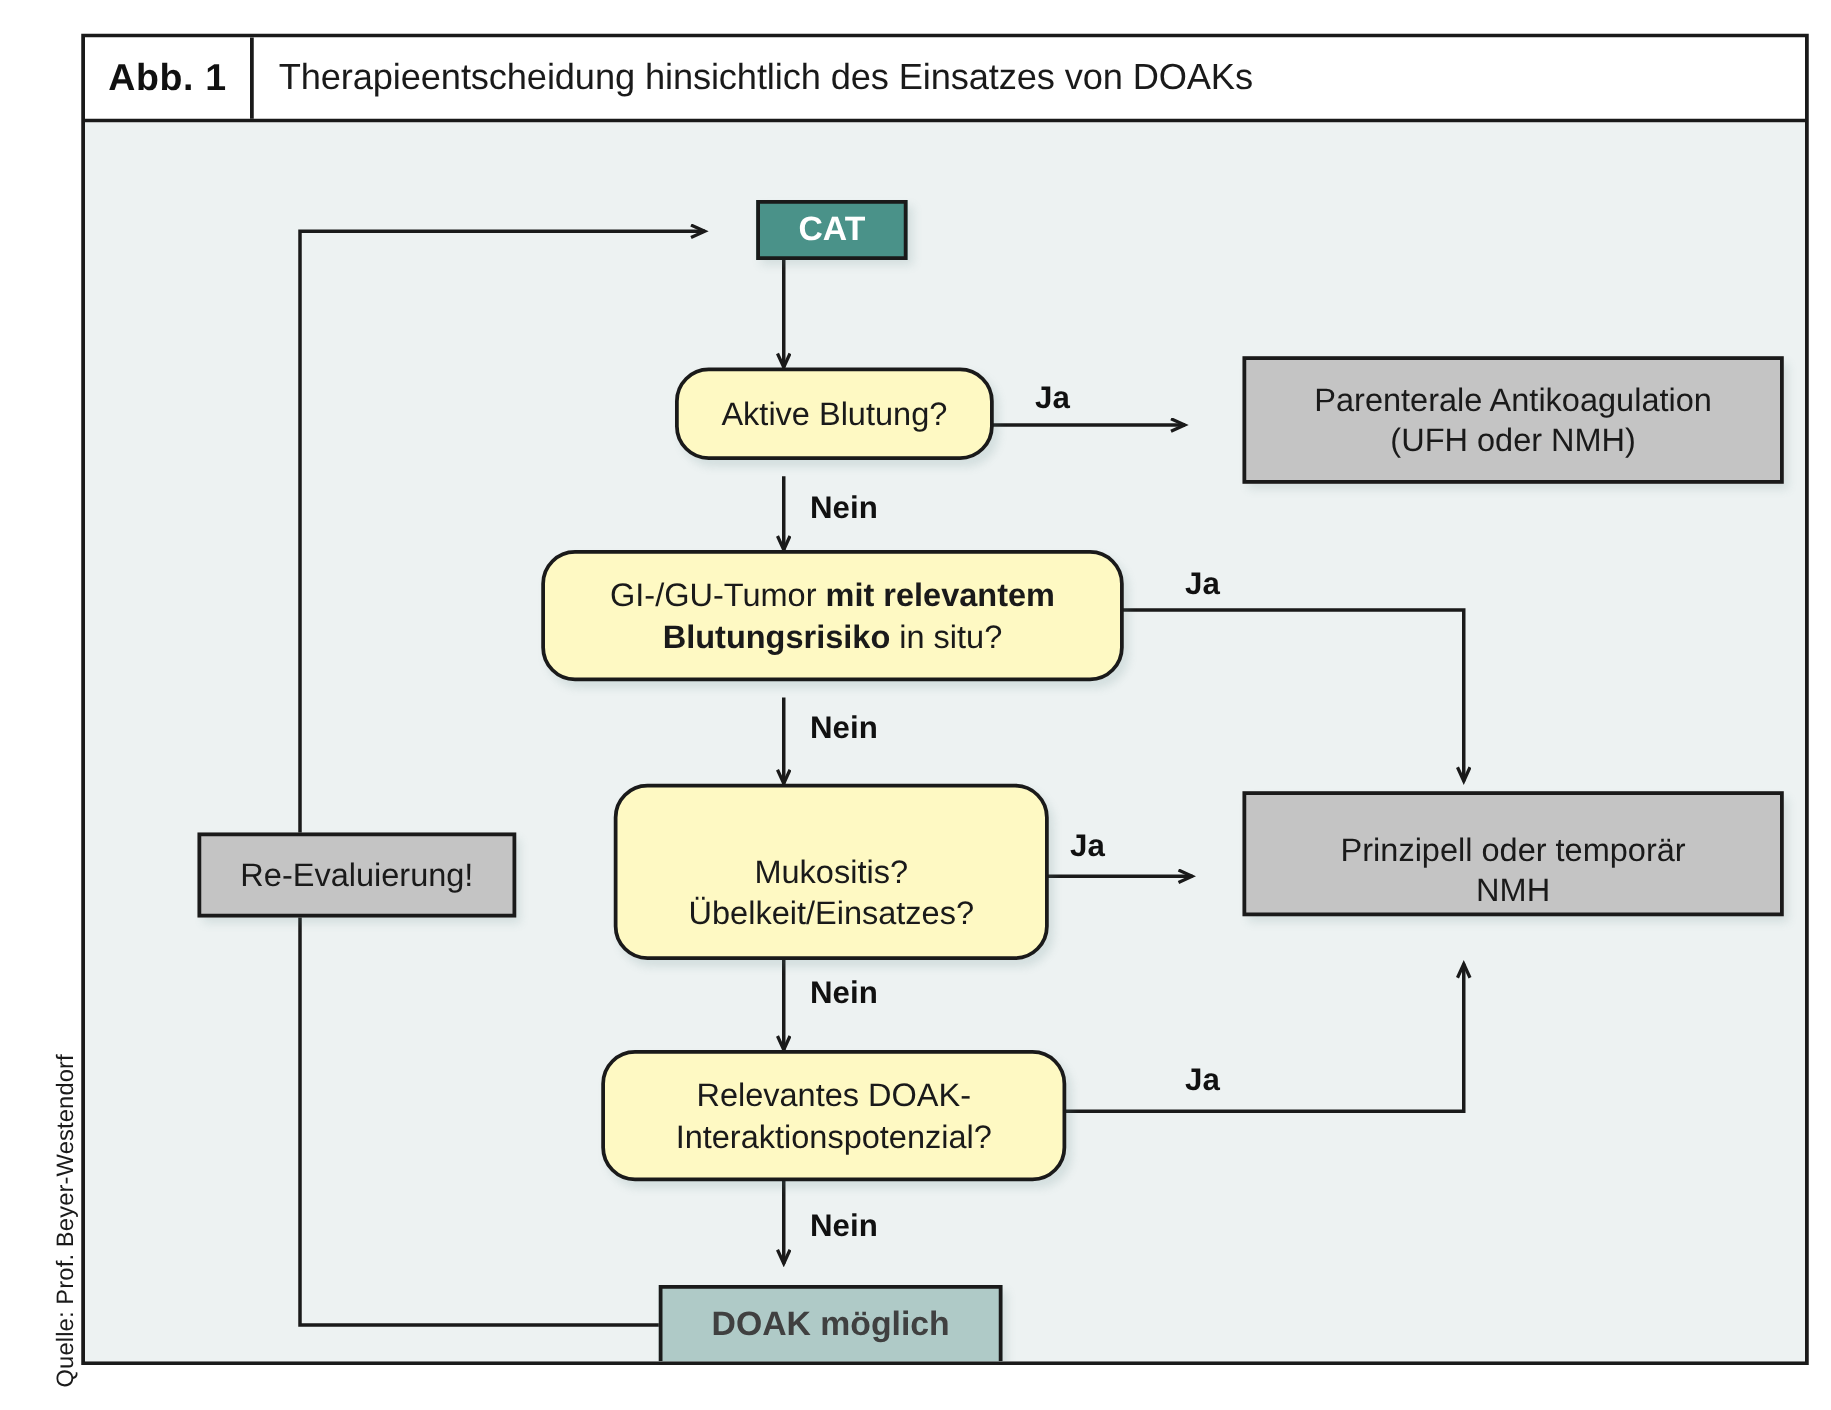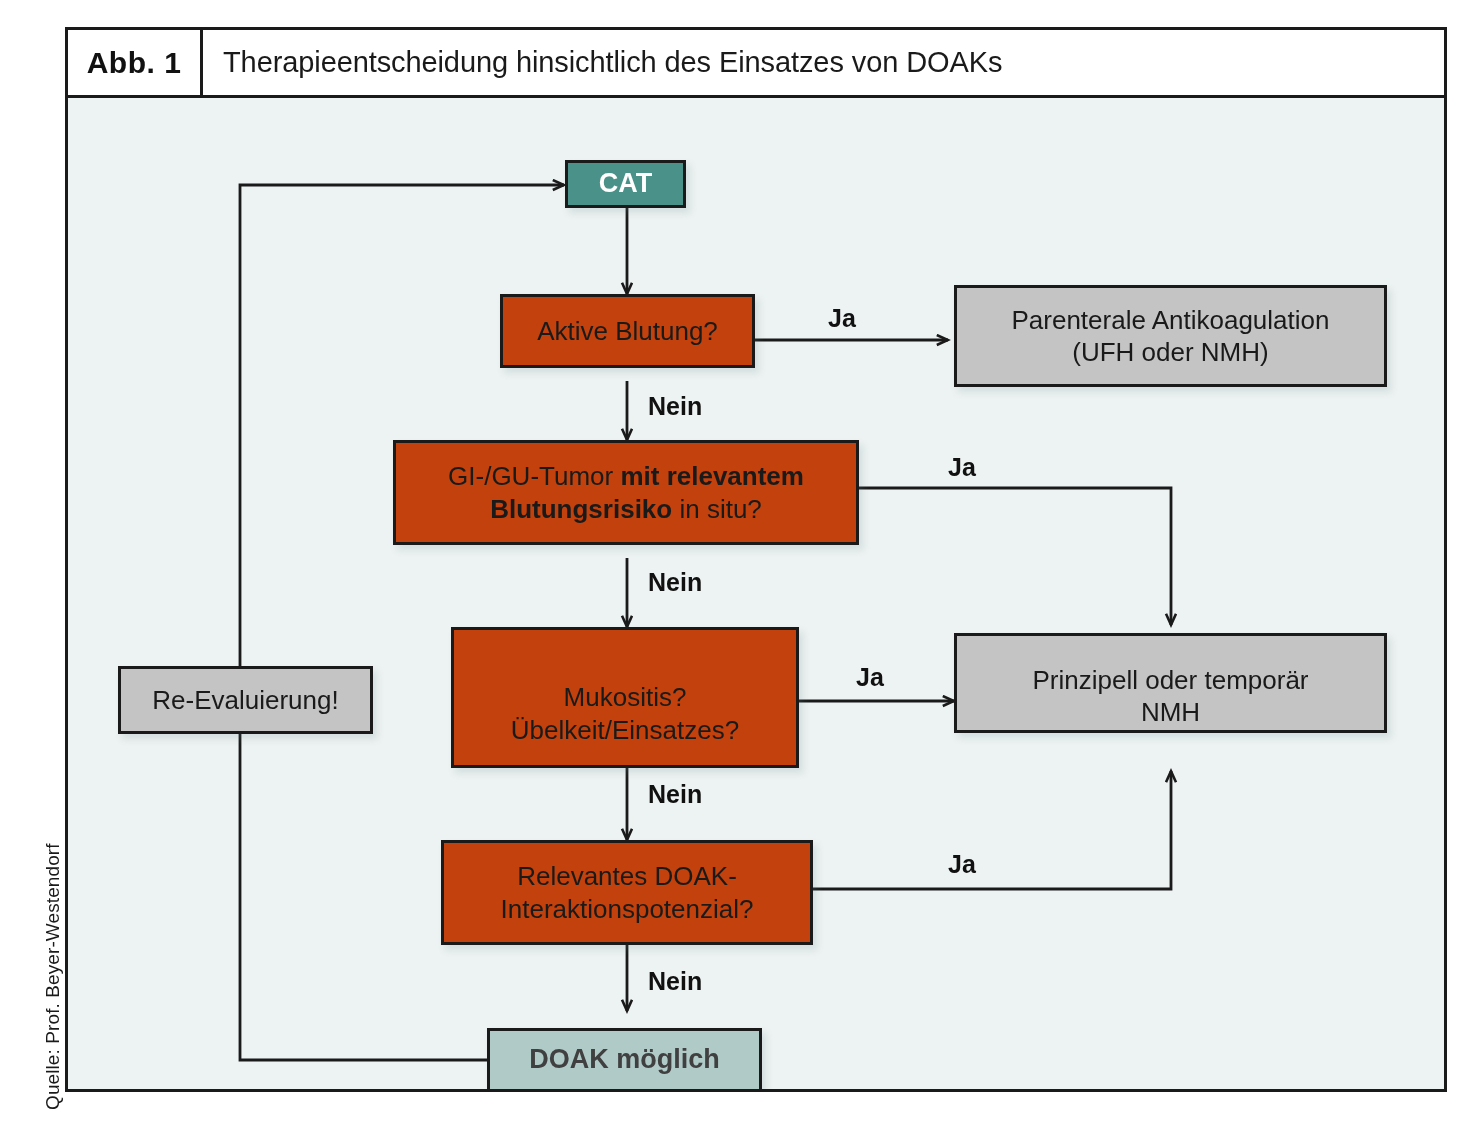--- a/index.html
+++ b/index.html
@@ -99,22 +99,23 @@
     position: absolute;
     box-sizing: border-box;
     border: 3px solid #1a1a1a;
     display: flex;
     align-items: center;
     justify-content: center;
     text-align: center;
     color: #1a1a1a;
     box-shadow: 4px 5px 7px rgba(100,140,140,0.18);
     line-height: 1.24;
-  }
-  .node.decision  { background: #c2410c; font-size: 26px; }
+    margin-left: 40px;
+  }
+  .node.decision  { background: #fef9c3; font-size: 26px; border-radius: 27px; }
   .node.action    { background: #c4c4c4; font-size: 26px; }
   .node.start     { background: #4a9289; color:#ffffff; font-size: 27px; font-weight: bold; }
   .node.terminal  { background: #afcac7; color:#404040; font-size: 27px; font-weight: bold; justify-content: center; }
   .node .inner { padding: 2px 10px; }
   .node b { font-weight: bold; }
   
   .edge-label {
     position: absolute;
     font-size: 25px;
     font-weight: bold;

